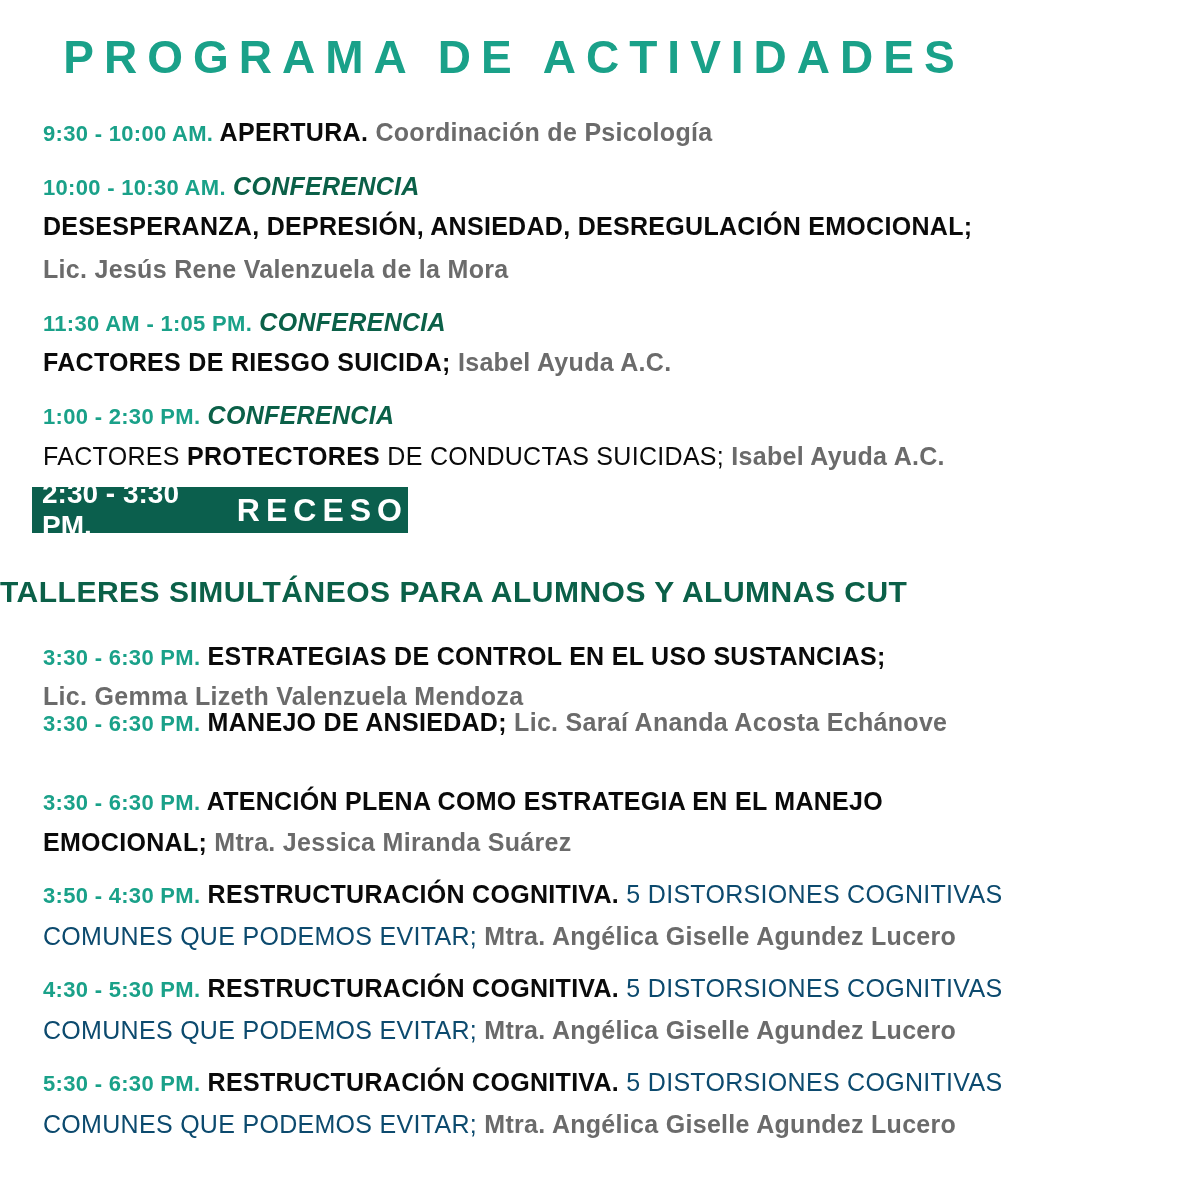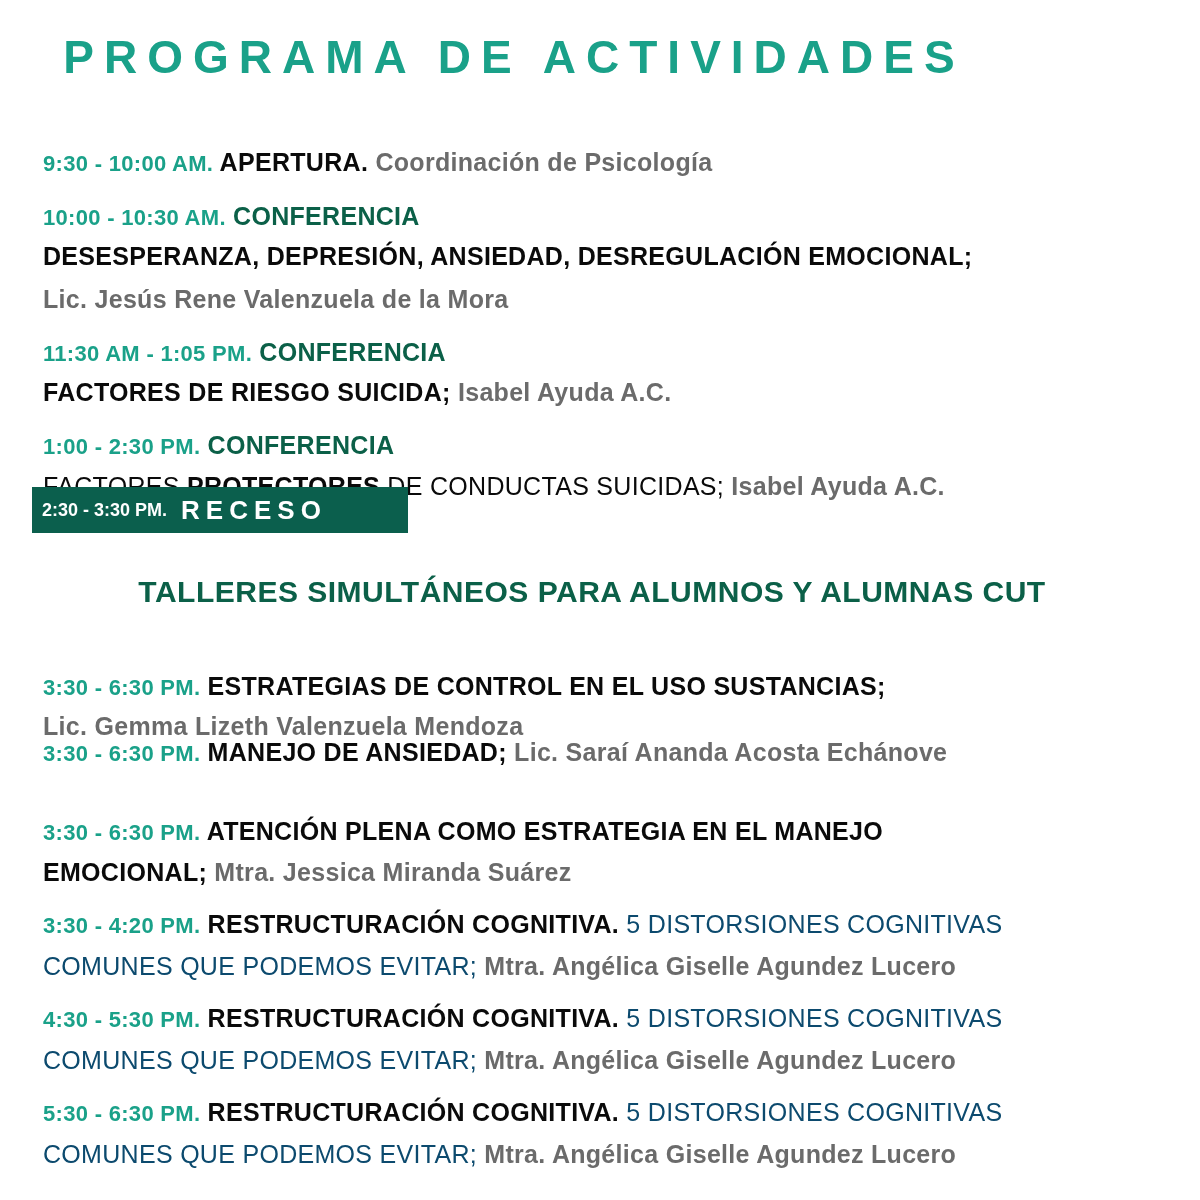--- a/index.html
+++ b/index.html
@@ -1,31 +1,31 @@
 <!DOCTYPE html>
 <html><head>
 <meta charset="utf-8">
 <style>
   html, body { margin: 0; padding: 0; background: #ffffff; }
   body { width: 1200px; height: 1200px; position: relative; overflow: hidden;
          font-family: "Liberation Sans", "DejaVu Sans", sans-serif; }
   .title { position: absolute; top: 30px; left: 0; width: 1028px; text-align: center;
            font-size: 46px; font-weight: 700; letter-spacing: 10px; color: #1aa189; }
   .line { position: absolute; left: 43px; white-space: nowrap; font-size: 25px; font-weight: 700;
-          letter-spacing: 0.3px; margin-top: 30px; }
+          letter-spacing: 0.3px; }
   .time { color: #1aa189; font-size: 22px; }
   .black { color: #0a0a0a; }
   .gray { color: #6b6b6b; }
-  .dgreen { color: #0b6048; }
+  .dgreen { color: #0b6048; font-style: italic; }
   .lgreen { color: #0c4a6e; font-weight: 400; }
   .receso { position: absolute; left: 32px; top: 487px; width: 376px; height: 46px;
             background: #0b5f4d; color: #ffffff; font-weight: 700; display: flex; align-items: center; }
-  .receso .rt { font-size: 18px; margin-left: 10px; }
-  .receso .rl { font-size: 26px; letter-spacing: 6px; margin-left: 14px; }
-  .subtitle { position: absolute; top: 575px; left: 0; width: 1184px; text-align: center;
+  .receso .rt { font-size: 28px; margin-left: 10px; }
+  .receso .rl { font-size: 32px; letter-spacing: 6px; margin-left: 14px; }
+  .subtitle { position: absolute; top: 575px; left: 0; width: 1184px; 
               font-size: 30px; font-weight: 700; color: #0b6048; letter-spacing: 0.5px; }
 </style>
 </head>
 <body>
 
 <div class="title">PROGRAMA DE ACTIVIDADES</div>
 
 <div class="line" style="top:118px">
   <span class="time">9:30 - 10:00 AM.</span>
   <span class="black">APERTURA.</span>
@@ -87,21 +87,21 @@
 <div class="line" style="top:787px">
   <span class="time">3:30 - 6:30 PM.</span>
   <span class="black">ATENCIÓN PLENA COMO ESTRATEGIA EN EL MANEJO</span>
 </div>
 <div class="line" style="top:828px">
   <span class="black">EMOCIONAL;</span>
   <span class="gray">Mtra. Jessica Miranda Suárez</span>
 </div>
 
 <div class="line" style="top:880px">
-  <span class="time">3:30 - 4:20 PM.</span>
+  <span class="time">3:50 - 4:30 PM.</span>
   <span class="black">RESTRUCTURACIÓN COGNITIVA.</span>
   <span class="lgreen">5 DISTORSIONES COGNITIVAS</span>
 </div>
 <div class="line" style="top:922px">
   <span class="lgreen">COMUNES QUE PODEMOS EVITAR;</span>
   <span class="gray">Mtra. Angélica Giselle Agundez Lucero</span>
 </div>
 
 <div class="line" style="top:974px">
   <span class="time">4:30 - 5:30 PM.</span>

